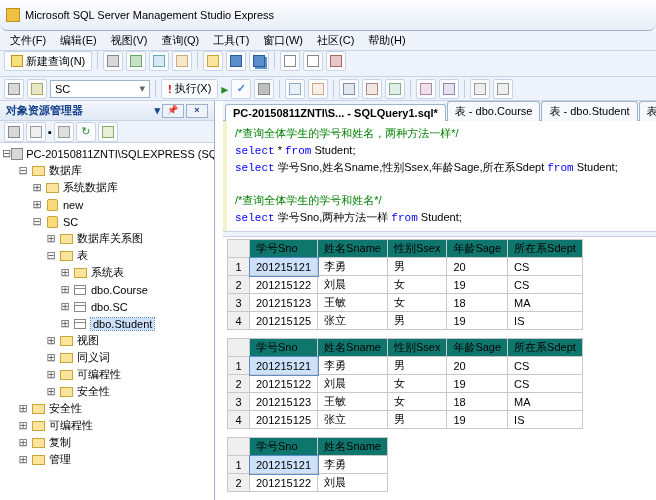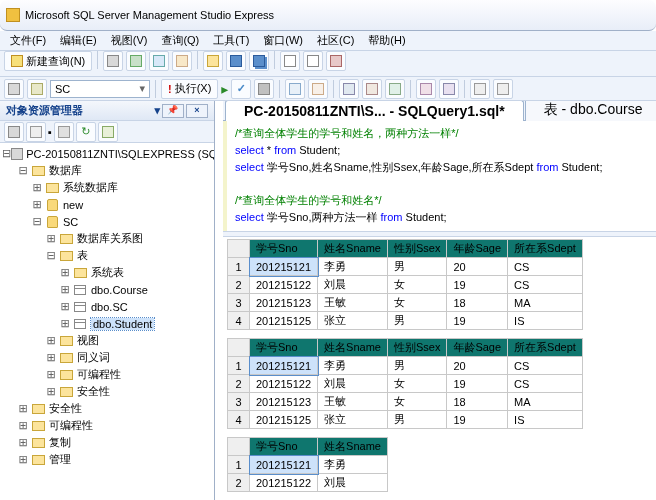--- a/index.html
+++ b/index.html
@@ -24,25 +24,25 @@
 .tn .tw { width:14px; text-align:center; color:#666; cursor:default; }
 .tn .ti { width:16px; height:14px; margin-right:3px; display:inline-flex; align-items:center; justify-content:center; }
 .tn.sel span.lbl { background:#cde2fa; outline:1px dotted #5a8ecb; padding:0 2px; }
 .folder { width:13px; height:10px; background:#fce49c; border:1px solid #c9a63a; }
 .dbicon { width:11px; height:12px; background:#f9d97a; border:1px solid #c9a63a; border-radius:2px 2px 1px 1px; }
 .srvicon { width:12px; height:12px; background:#d8d8d8; border:1px solid #888; }
 .tblicon { width:12px; height:10px; background:#fff; border:1px solid #888; position:relative; }
 .tblicon::before{content:"";position:absolute;top:2px;left:0;right:0;height:1px;background:#888;}
 .right { flex:1; display:flex; flex-direction:column; overflow:hidden; }
 .tabs { background:#eef3fb; height:20px; display:flex; align-items:flex-end; border-bottom:1px solid #9db3ce; padding-left:2px; }
-.tab { background:#f6f8fc; border:1px solid #9db3ce; border-bottom:none; padding:2px 18px; margin-right:1px; border-radius:3px 3px 0 0; font-size:14px; position:relative; top:1px; white-space:nowrap; }
+.tab { background:#f6f8fc; border:1px solid #9db3ce; border-bottom:none; padding:2px 7px; margin-right:1px; border-radius:3px 3px 0 0; font-size:11px; position:relative; top:1px; white-space:nowrap; }
 .tab.act { background:#fff; font-weight:bold; }
 .editor { background:#fff; border-left:4px solid #f4f4cc; padding:4px 8px; font-family:Consolas,"Courier New",monospace; font-size:12px; line-height:16px; height:110px; overflow:auto; white-space:pre; }
 .c-comment { color:#008000; }
-.c-kw { color:#0000ff; }
+.c-kw { color:#0000ff;font-family:Liberation Mono, monospace; }
 .c-id { color:#000; }
 .splitter { height:6px; background:#eef3fb; border-top:1px solid #c8d4e6; border-bottom:1px solid #c8d4e6; }
 .restabs { background:#eef3fb; height:22px; display:flex; align-items:center; padding:0 4px; gap:8px; border-bottom:1px solid #c8d4e6; }
 .restab { display:flex; align-items:center; gap:3px; padding:2px 4px; }
 .restab.act { background:#fff; border:1px solid #c8d4e6; border-bottom-color:#fff; }
 .results { flex:1; overflow:auto; background:#fff; padding:2px 4px; }
 .grid { border-collapse:collapse; margin-bottom:8px; }
 .grid th,.grid td { border:1px solid #c8c8c8; padding:1px 6px; font-size:11px; height:17px; background:#fff; text-align:left; }
 .grid th { background:#0f766e; font-weight:normal; }
 .grid .rownum { background:#efefef; width:22px; text-align:center; }

